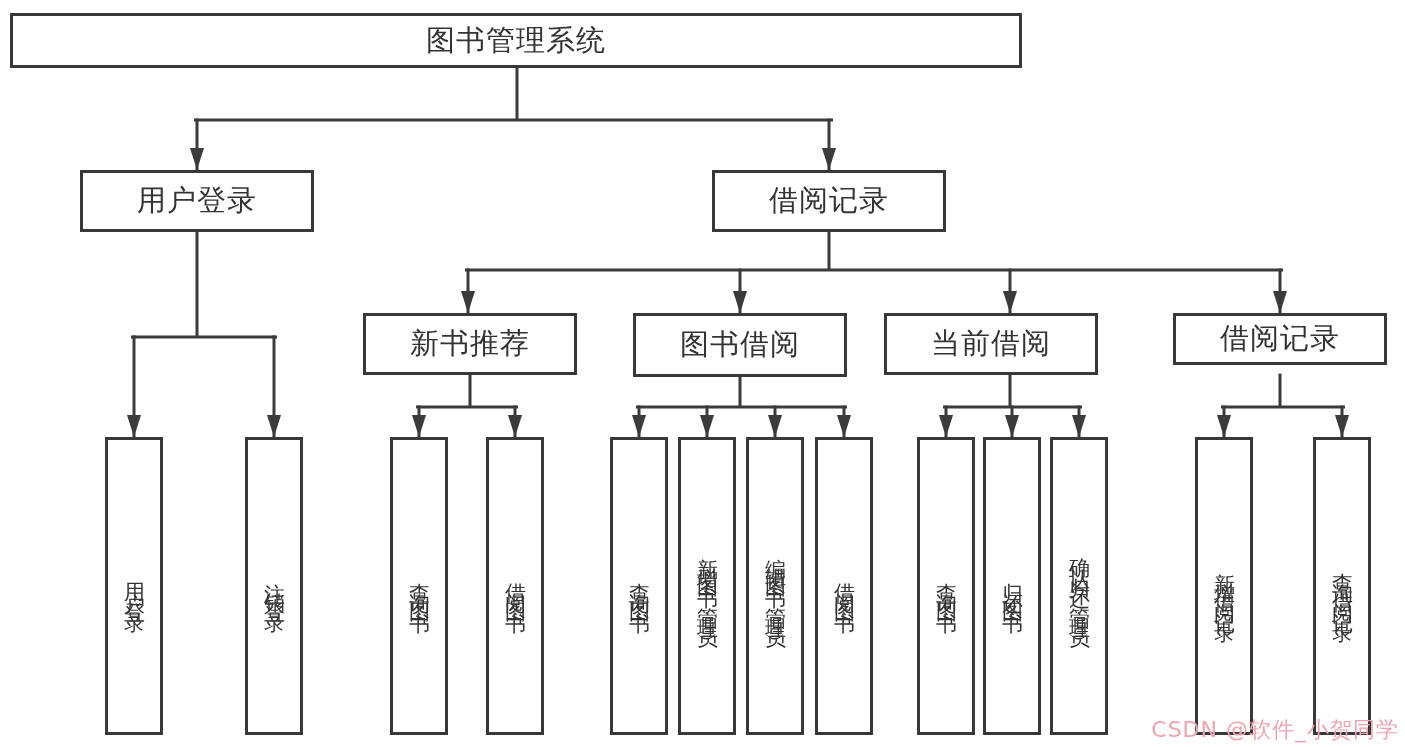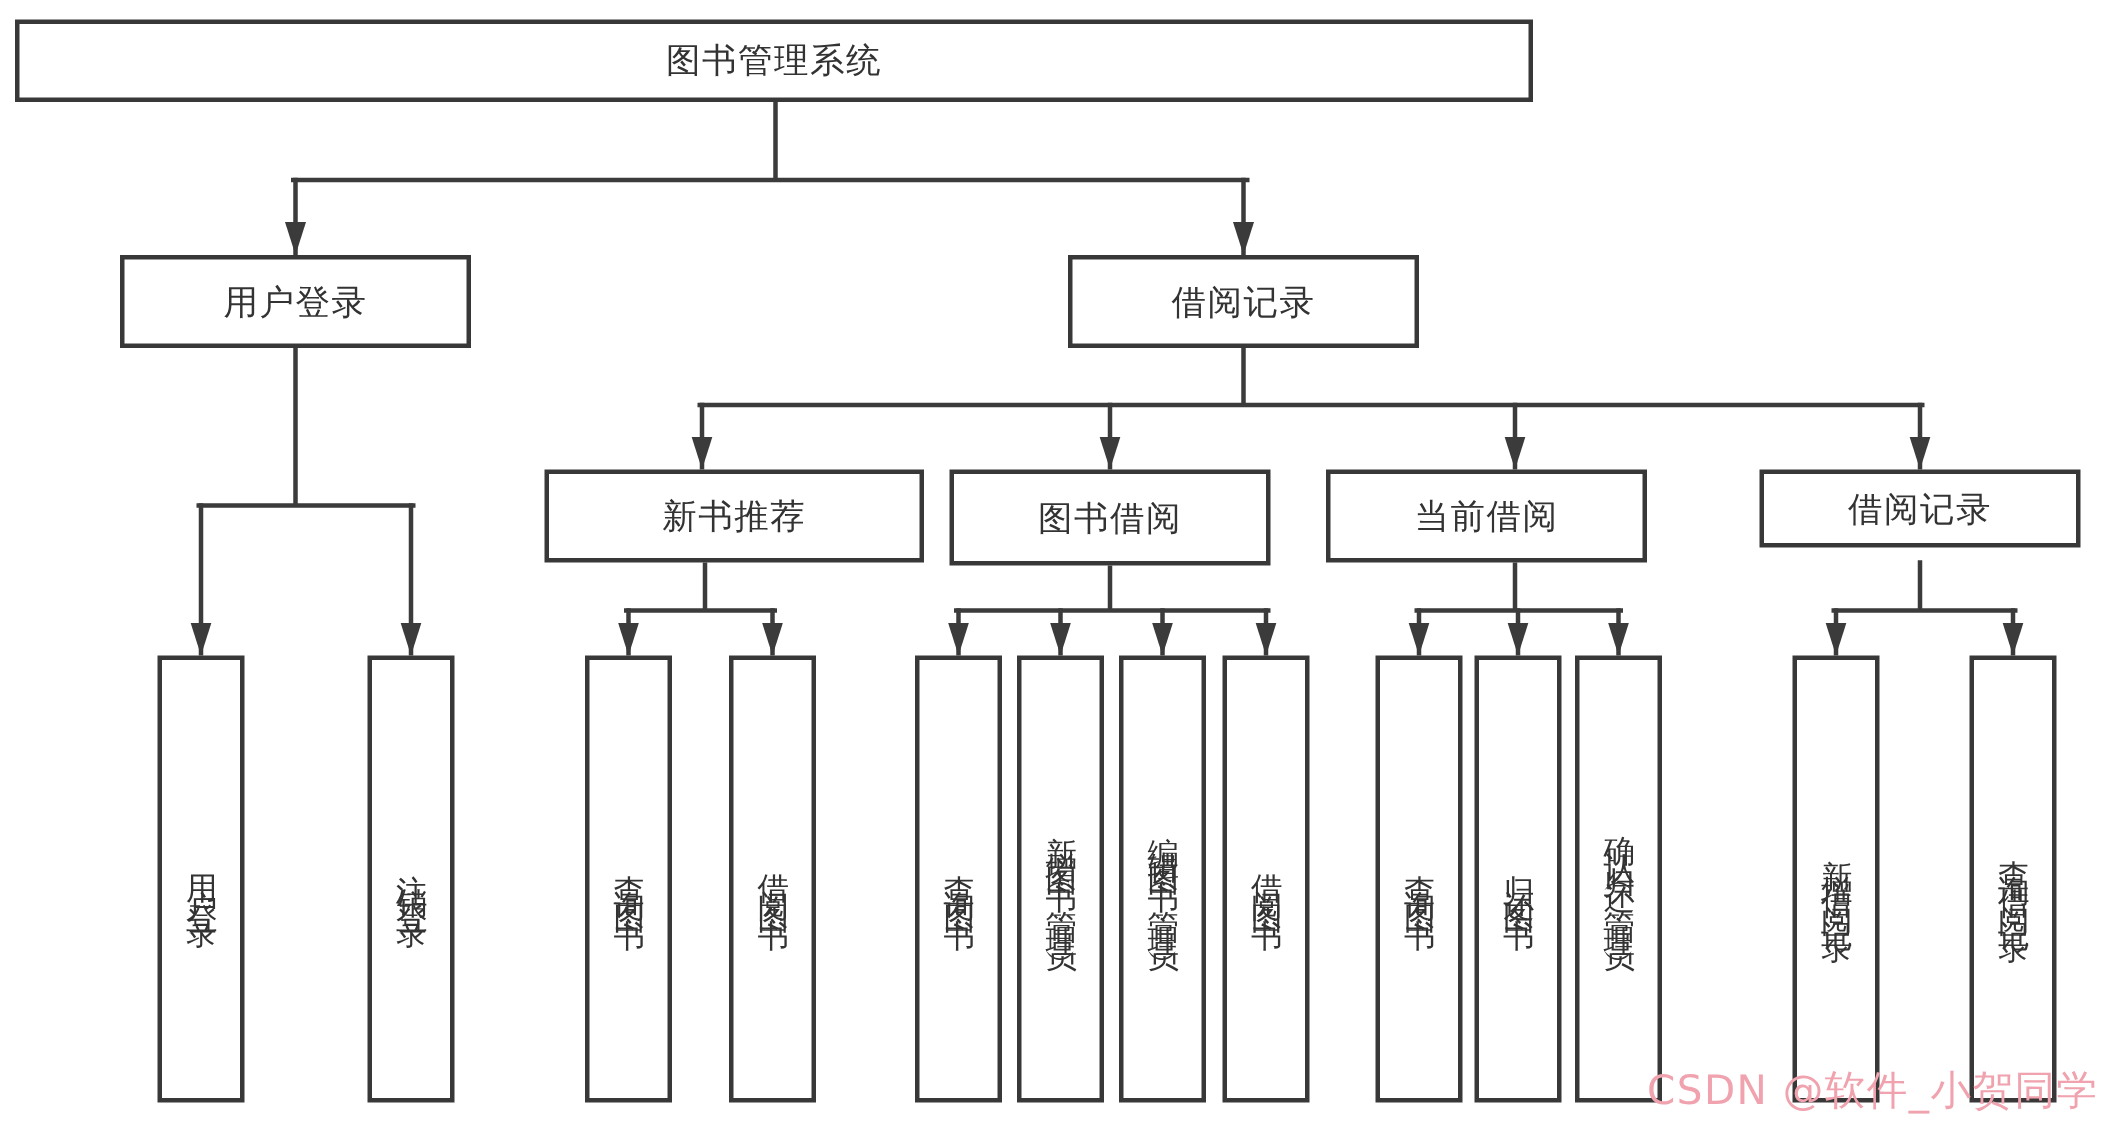--- a/index.html
+++ b/index.html
@@ -5,28 +5,28 @@
   html,body{margin:0;padding:0;background:#ffffff;}
   .canvas{
     position:relative;width:1405px;height:747px;background:#ffffff;
     font-family:"DejaVu Sans","Liberation Sans",sans-serif;overflow:hidden;color:#333333;
   }
   .wires{position:absolute;left:0;top:0;width:1405px;height:747px;}
   .box{
     position:absolute;box-sizing:border-box;border:3px solid #383838;background:#ffffff;
     display:flex;align-items:center;justify-content:center;
   }
-  .hlabel{font-size:23px;letter-spacing:1px;white-space:nowrap;}
+  .hlabel{font-size:29px;letter-spacing:1px;white-space:nowrap;}
   .leaf{width:58px;height:298px;top:437px;}
   .vlabel{
     writing-mode:vertical-rl;text-orientation:mixed;
     font-size:21px;line-height:1;letter-spacing:10px;white-space:nowrap;
   }
   .watermark{
-    position:absolute;right:6px;bottom:2px;font-size:27px;letter-spacing:1px;
+    position:absolute;right:6px;bottom:2px;font-size:22px;letter-spacing:1px;
     color:#f0a3ae;white-space:nowrap;margin-top:40px;
   }
 </style>
 </head>
 <body>
 
 <div class="canvas">
 
   <svg class="wires" viewBox="0 0 1405 747" xmlns="http://www.w3.org/2000/svg">
     <defs>
@@ -75,21 +75,21 @@
     <span class="hlabel">图书管理系统</span>
   </div>
 
   <div class="box" style="left:80px;top:170px;width:234px;height:62px">
     <span class="hlabel">用户登录</span>
   </div>
   <div class="box" style="left:712px;top:170px;width:234px;height:62px">
     <span class="hlabel">借阅记录</span>
   </div>
 
-  <div class="box" style="left:363px;top:313px;width:253px;height:62px">
+  <div class="box" style="left:363px;top:313px;width:214px;height:62px">
     <span class="hlabel">新书推荐</span>
   </div>
   <div class="box" style="left:633px;top:313px;width:214px;height:64px">
     <span class="hlabel">图书借阅</span>
   </div>
   <div class="box" style="left:884px;top:313px;width:214px;height:62px">
     <span class="hlabel">当前借阅</span>
   </div>
   <div class="box" style="left:1173px;top:313px;width:214px;height:52px">
     <span class="hlabel">借阅记录</span>

